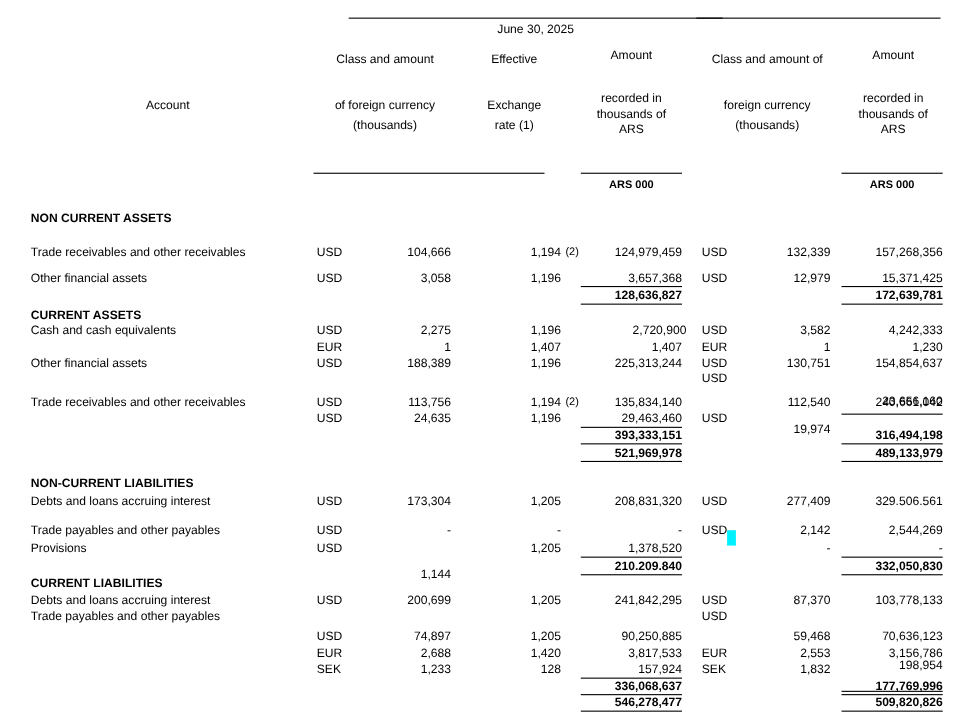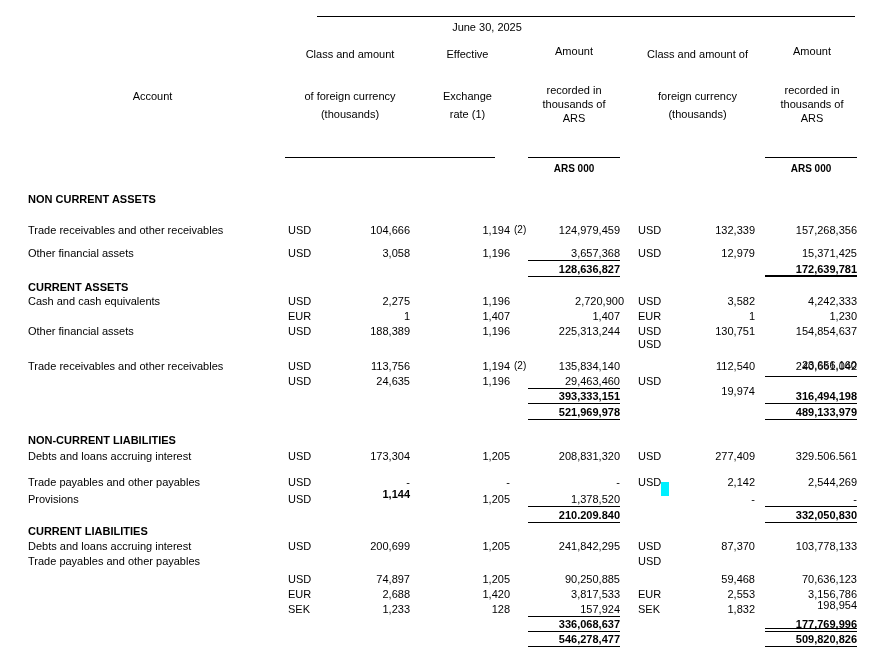--- a/index.html
+++ b/index.html
@@ -86,21 +86,21 @@
       <div class="abs txt" style="left:638px; top:224px;">USD</div>
       <div class="abs num" style="left:675px; top:224px; width:80px;">132,339</div>
       <div class="abs num" style="left:765px; top:224px; width:92px;">157,268,356</div>
       <div class="abs txt" style="left:28px; top:247px;">Other financial assets</div>
       <div class="abs txt" style="left:288px; top:247px;">USD</div>
       <div class="abs num" style="left:330px; top:247px; width:80px;">3,058</div>
       <div class="abs num" style="left:430px; top:247px; width:80px;">1,196</div>
       <div class="abs num" style="left:528px; top:247px; width:92px; border-bottom:1px solid #000; padding-bottom:1px;">3,657,368</div>
       <div class="abs txt" style="left:638px; top:247px;">USD</div>
       <div class="abs num" style="left:675px; top:247px; width:80px;">12,979</div>
-      <div class="abs num" style="left:765px; top:247px; width:92px; border-bottom:1px solid #000; padding-bottom:16px;">15,371,425</div>
+      <div class="abs num" style="left:765px; top:247px; width:92px; border-bottom:1px solid #000; padding-bottom:1px;">15,371,425</div>
       <div class="abs num bold" style="left:528px; top:263px; width:92px; border-bottom:1px solid #000; padding-bottom:1px;">128,636,827</div>
       <div class="abs num bold" style="left:765px; top:263px; width:92px; border-bottom:1px solid #000; padding-bottom:1px;">172,639,781</div>
       <div class="abs txt bold" style="left:28px; top:281px; font-size:11px;">CURRENT ASSETS</div>
       <div class="abs txt" style="left:28px; top:295px;">Cash and cash equivalents</div>
       <div class="abs txt" style="left:288px; top:295px;">USD</div>
       <div class="abs num" style="left:330px; top:295px; width:80px;">2,275</div>
       <div class="abs num" style="left:430px; top:295px; width:80px;">1,196</div>
       <div class="abs num" style="left:532px; top:295px; width:92px;">2,720,900</div>
       <div class="abs txt" style="left:638px; top:295px;">USD</div>
       <div class="abs num" style="left:675px; top:295px; width:80px;">3,582</div>
@@ -152,21 +152,21 @@
       <div class="abs txt" style="left:28px; top:476px;">Trade payables and other payables</div>
       <div class="abs txt" style="left:288px; top:476px;">USD</div>
       <div class="abs num" style="left:330px; top:476px; width:80px;">-</div>
       <div class="abs num" style="left:430px; top:476px; width:80px;">-</div>
       <div class="abs num" style="left:528px; top:476px; width:92px;">-</div>
       <div class="abs txt" style="left:638px; top:476px;">USD</div>
       <div class="abs num" style="left:675px; top:476px; width:80px;">2,142</div>
       <div class="abs num" style="left:765px; top:476px; width:92px;">2,544,269</div>
       <div class="abs txt" style="left:28px; top:493px;">Provisions</div>
       <div class="abs txt" style="left:288px; top:493px;">USD</div>
-      <div class="abs num" style="left:330px; top:488px; width:80px;font-weight:bold;">1,144</div>
+      <div class="abs num" style="left:330px; top:516px; width:80px;">1,144</div>
       <div class="abs num" style="left:430px; top:493px; width:80px;">1,205</div>
       <div class="abs num" style="left:528px; top:493px; width:92px; border-bottom:1px solid #000; padding-bottom:1px;">1,378,520</div>
       <div class="abs num" style="left:675px; top:493px; width:80px;">-</div>
       <div class="abs num" style="left:765px; top:493px; width:92px; border-bottom:1px solid #000; padding-bottom:1px;">-</div>
       <div class="abs num bold" style="left:528px; top:509px; width:92px; border-bottom:1px solid #000; padding-bottom:1px;">210.209.840</div>
       <div class="abs num bold" style="left:765px; top:509px; width:92px; border-bottom:1px solid #000; padding-bottom:1px;text-align:right;">332,050,830</div>
       <div class="abs txt bold" style="left:28px; top:525px; font-size:11px;">CURRENT LIABILITIES</div>
       <div class="abs txt" style="left:28px; top:540px;">Debts and loans accruing interest</div>
       <div class="abs txt" style="left:288px; top:540px;">USD</div>
       <div class="abs num" style="left:330px; top:540px; width:80px;">200,699</div>

